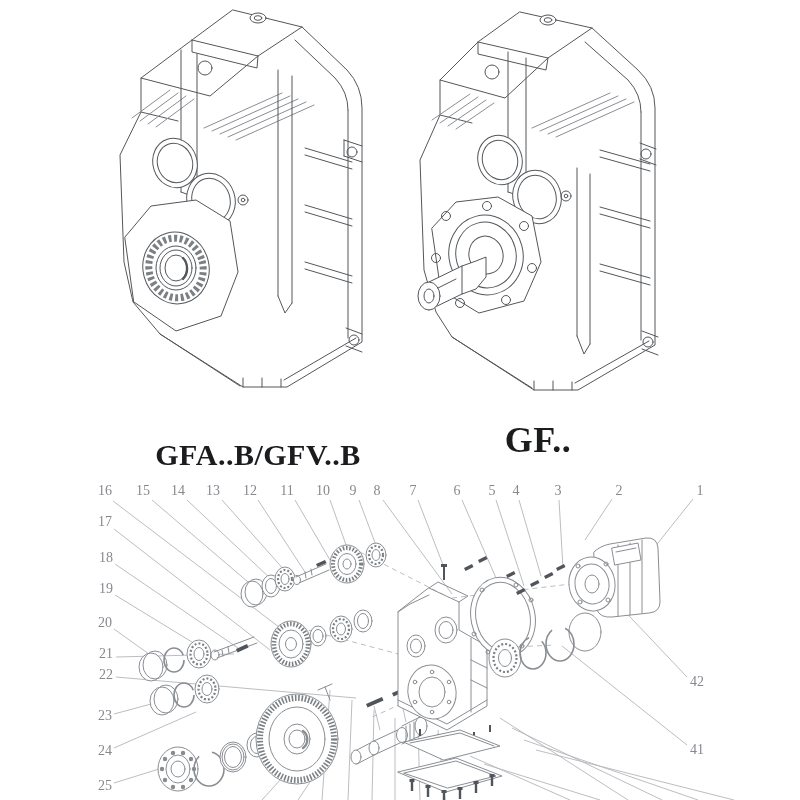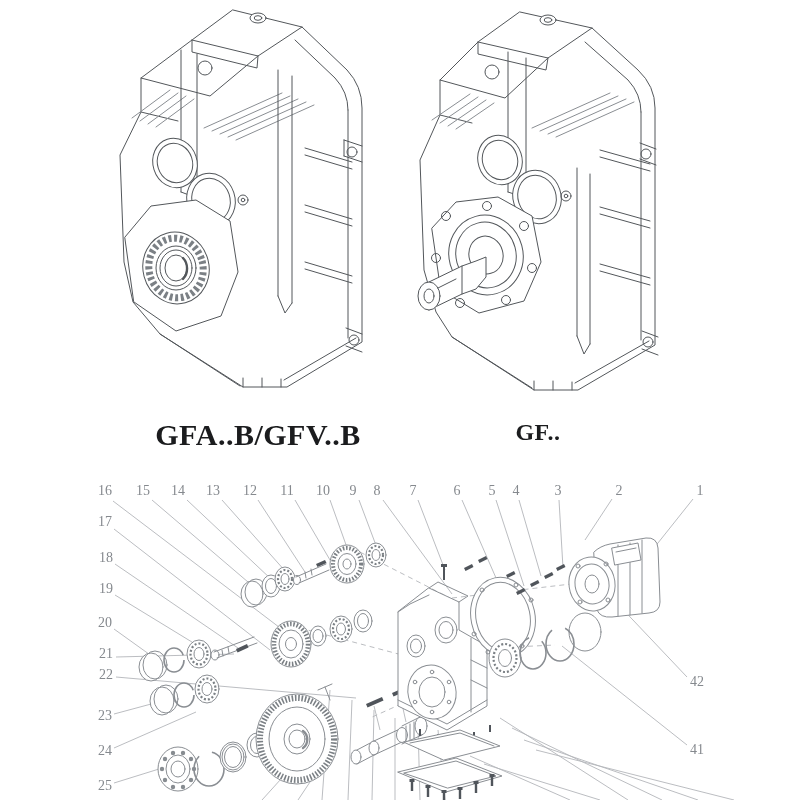--- a/index.html
+++ b/index.html
@@ -5,22 +5,22 @@
   :root{
     --line-dark:#53575b; --line-mid:#8a8e93; --line-light:#b3b6ba;
     --gear:#7b8085; --dark:#50555b; --num:#85898e; --label:#1b1c1e;
   }
   html,body{margin:0;padding:0;background:#fff}
   #page{position:relative;width:800px;height:800px;background:#ffffff;overflow:hidden;
         font-family:"Liberation Serif",serif}
   svg{position:absolute;left:0;top:0}
   .fig-label{position:absolute;transform:translateX(-50%);font-weight:bold;
              color:var(--label);letter-spacing:.5px;white-space:nowrap}
-  #label-left{left:258px;top:418px;font-size:30px}
-  #label-right{left:538px;top:419px;font-size:24px}
+  #label-left{left:258px;top:438px;font-size:30px}
+  #label-right{left:538px;top:419px;font-size:36px}
   .s{fill:none;stroke:var(--line-mid);stroke-width:1;stroke-linecap:round;stroke-linejoin:round}
   .sd{stroke:var(--line-dark)}
   .w{fill:#fff}
   .dash{stroke-dasharray:5 4;stroke:var(--line-light);fill:none;stroke-width:.9}
   .teeth{fill:none;stroke:var(--gear);stroke-width:4;stroke-dasharray:1.6 1.7}
   .teeth2{fill:none;stroke:var(--gear);stroke-width:2.2;stroke-dasharray:2 2}
   .ring{fill:none;stroke:var(--line-mid);stroke-width:1.6;stroke-dasharray:64 14}
   .dk{fill:var(--dark);stroke:none}
   .ml{stroke:var(--line-light);stroke-width:.9;fill:none}
   .callout-line{stroke:var(--line-light);stroke-width:.9;fill:none}

